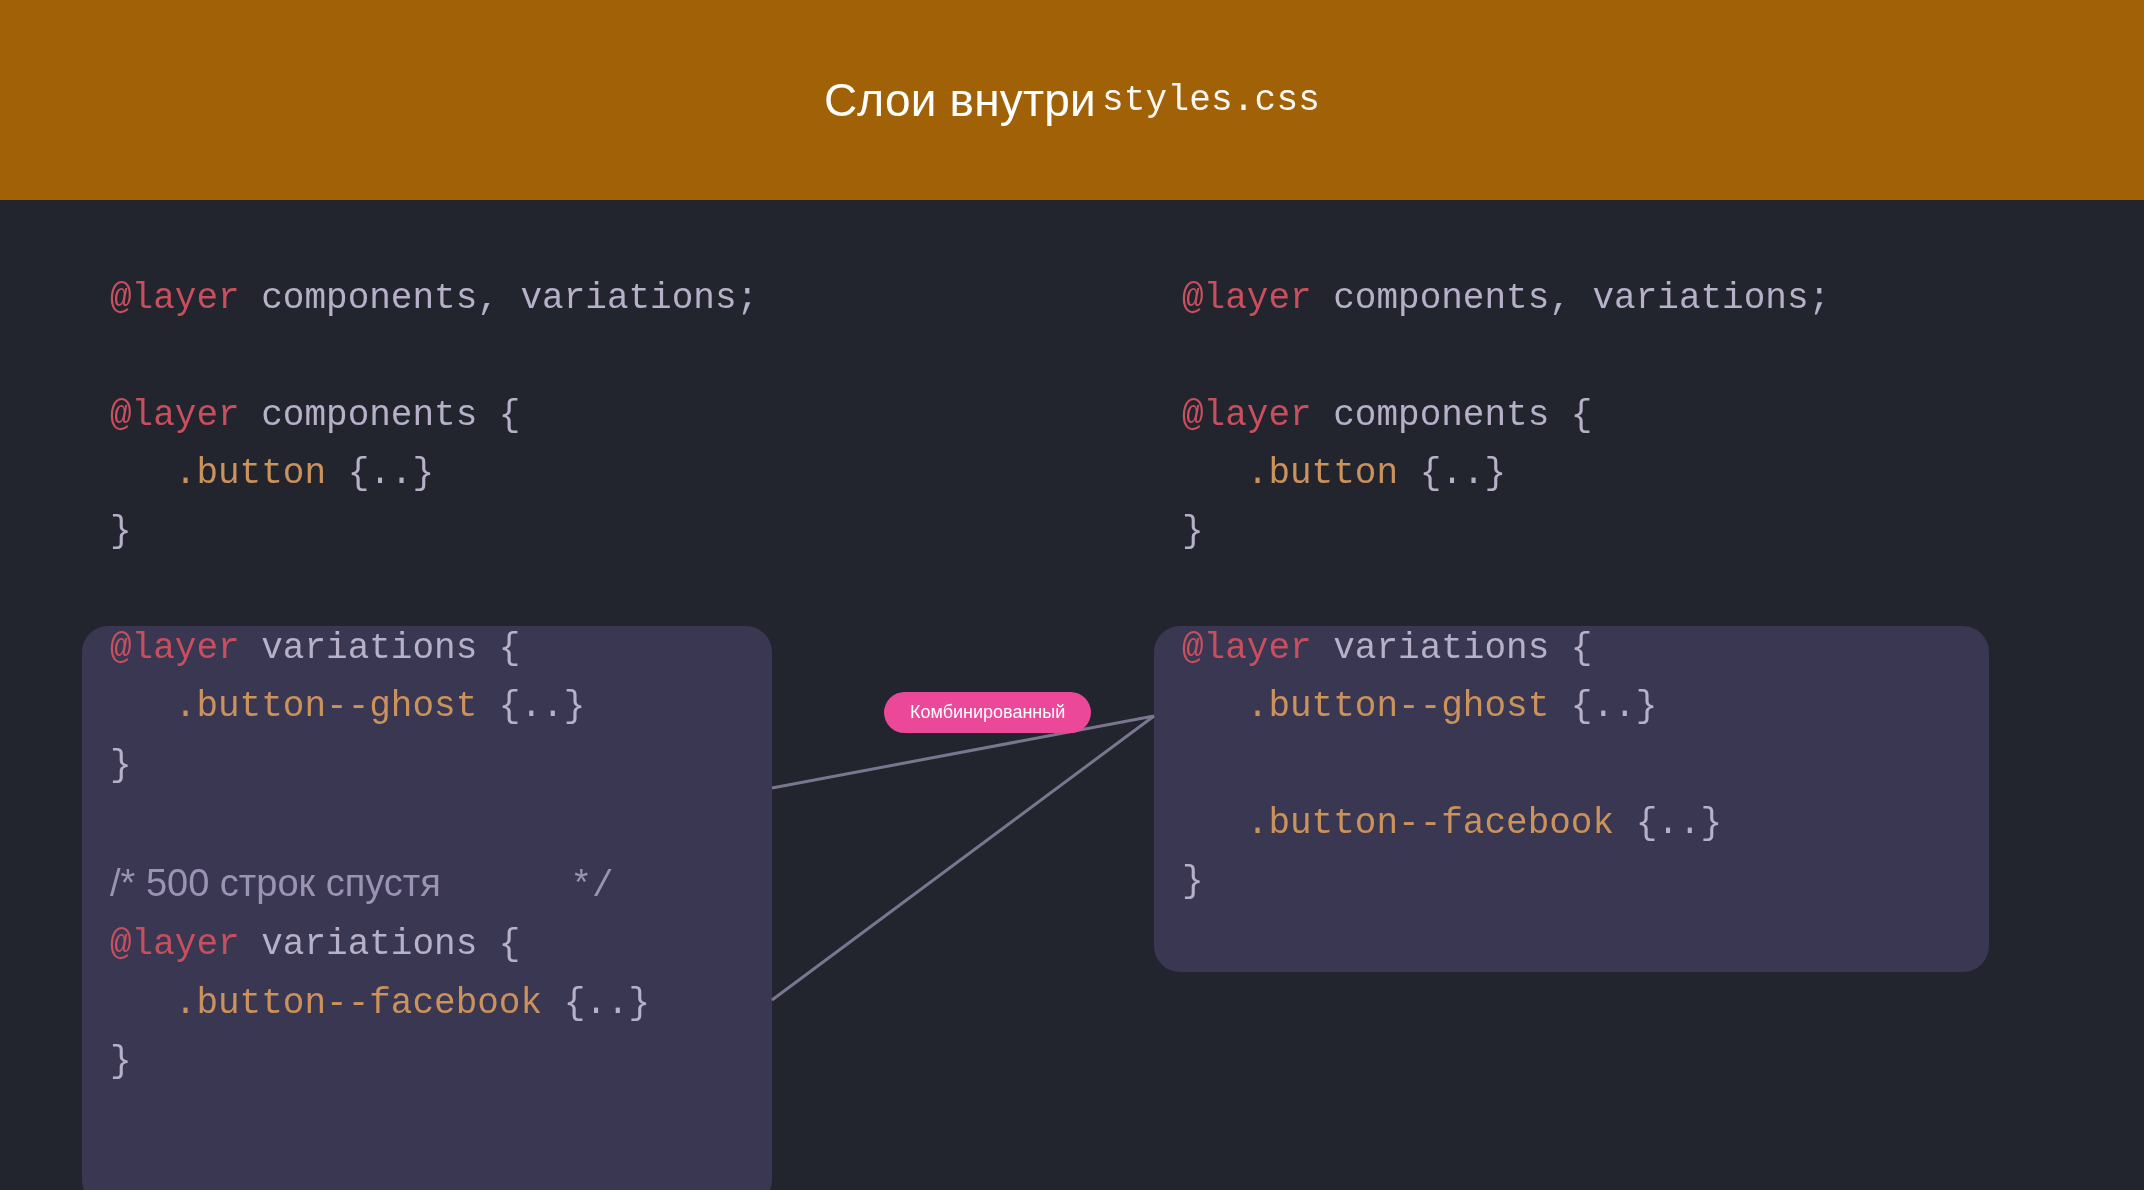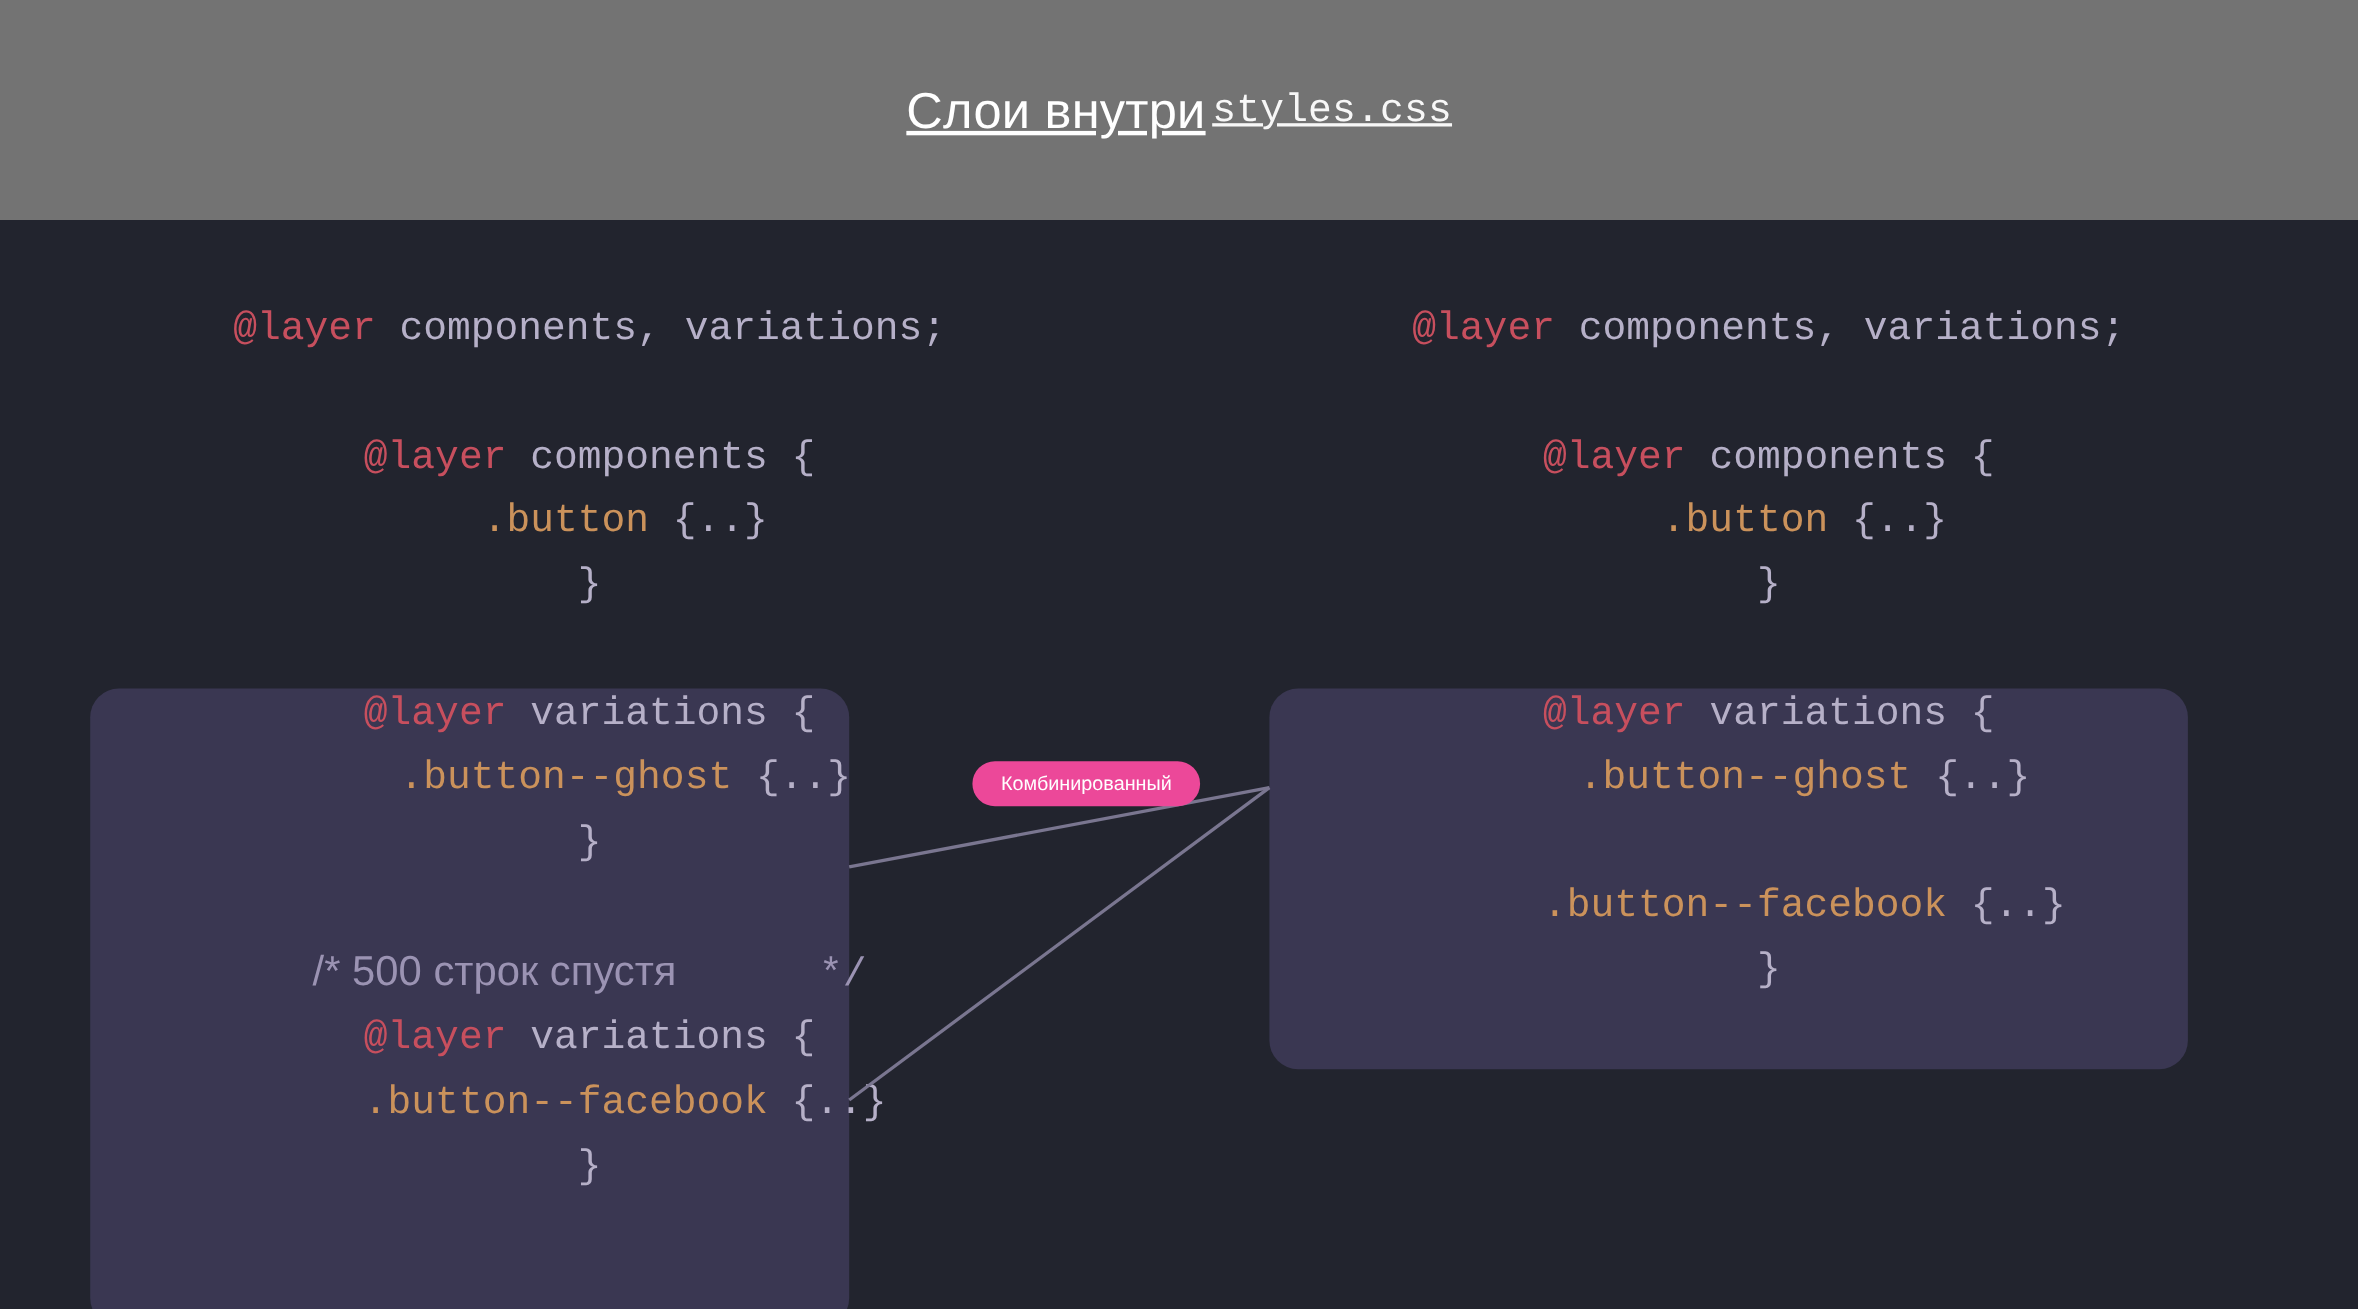--- a/index.html
+++ b/index.html
@@ -18,35 +18,34 @@
   .header-left, .header-right {
     flex: 1;
     display: flex;
     align-items: center;
     justify-content: center;
     color: #ffffff;
     font-size: 46px;
     font-weight: 500;
     letter-spacing: 0.2px;
   }
-  .header-left { background: #737373; text-decoration: underline; }
+  .header-left { background: #a16207; }
   .header-right { background: #6f48c0; }
   .header-left .mono {
     font-family: "SFMono-Regular", Consolas, "Liberation Mono", Menlo, monospace;
     font-size: 36px;
     font-weight: 400;
     margin-left: 6px;
     opacity: 0.95;
   }
   .body-area {
     position: relative;
     display: flex;
     padding: 70px 0 0 0;
     height: calc(1190px - 200px);
-    text-align: center;
   }
   .col {
     flex: 1;
     padding: 0 110px;
     position: relative;
   }
   pre {
     font-family: "SFMono-Regular", Consolas, "Liberation Mono", Menlo, monospace;
     font-size: 36px;
     line-height: 1.62;

